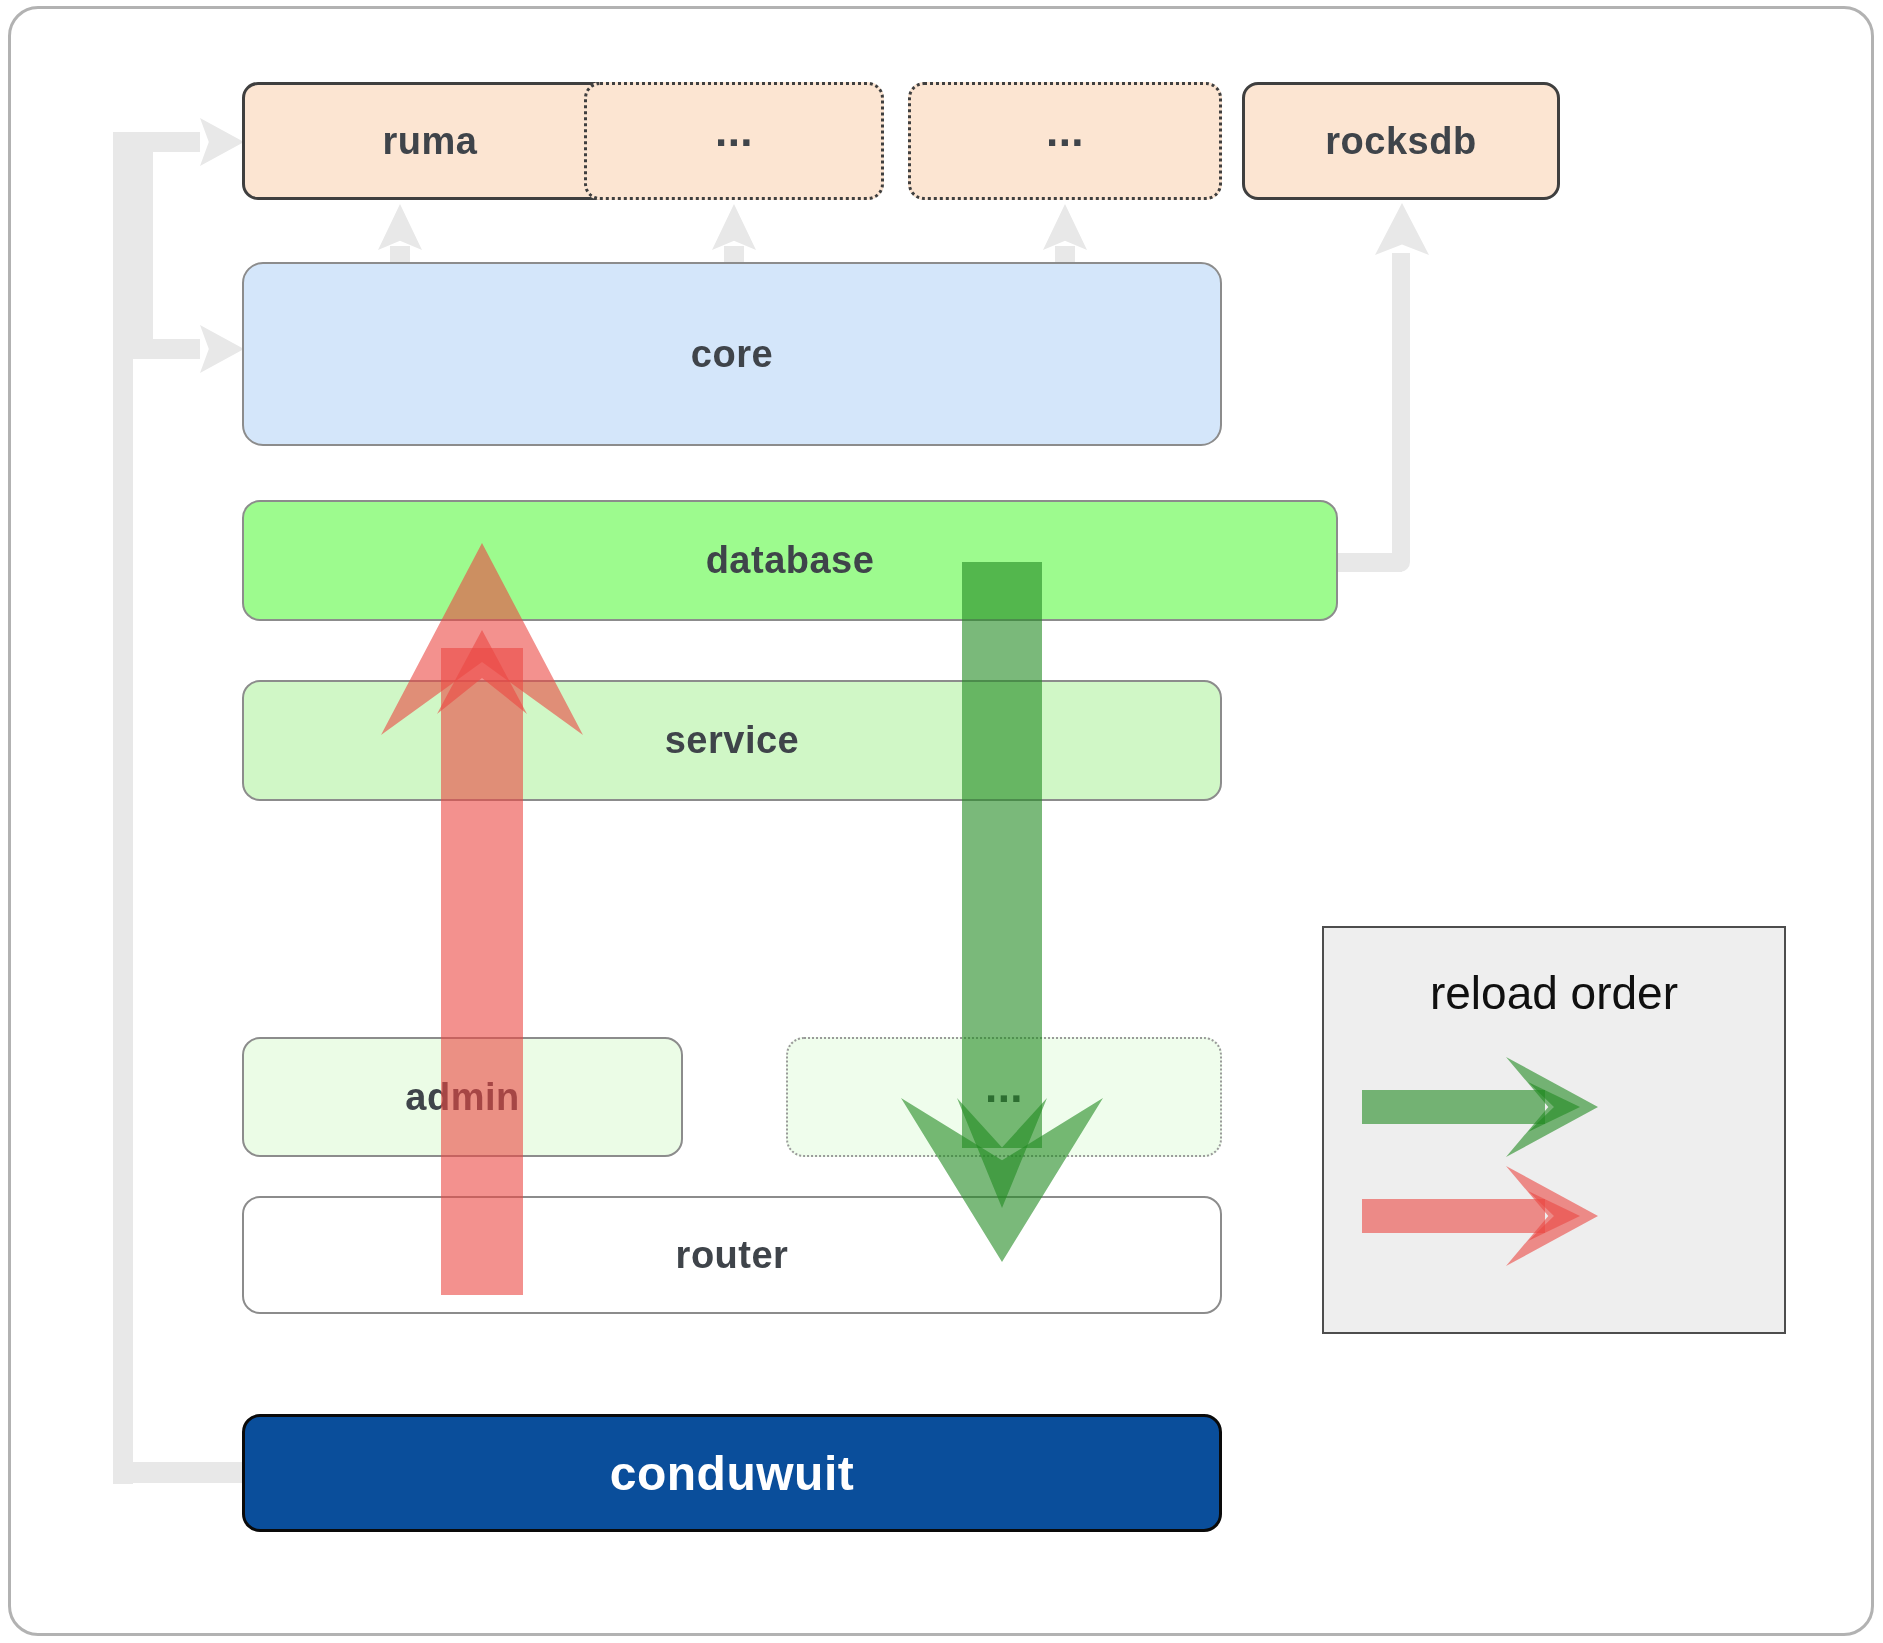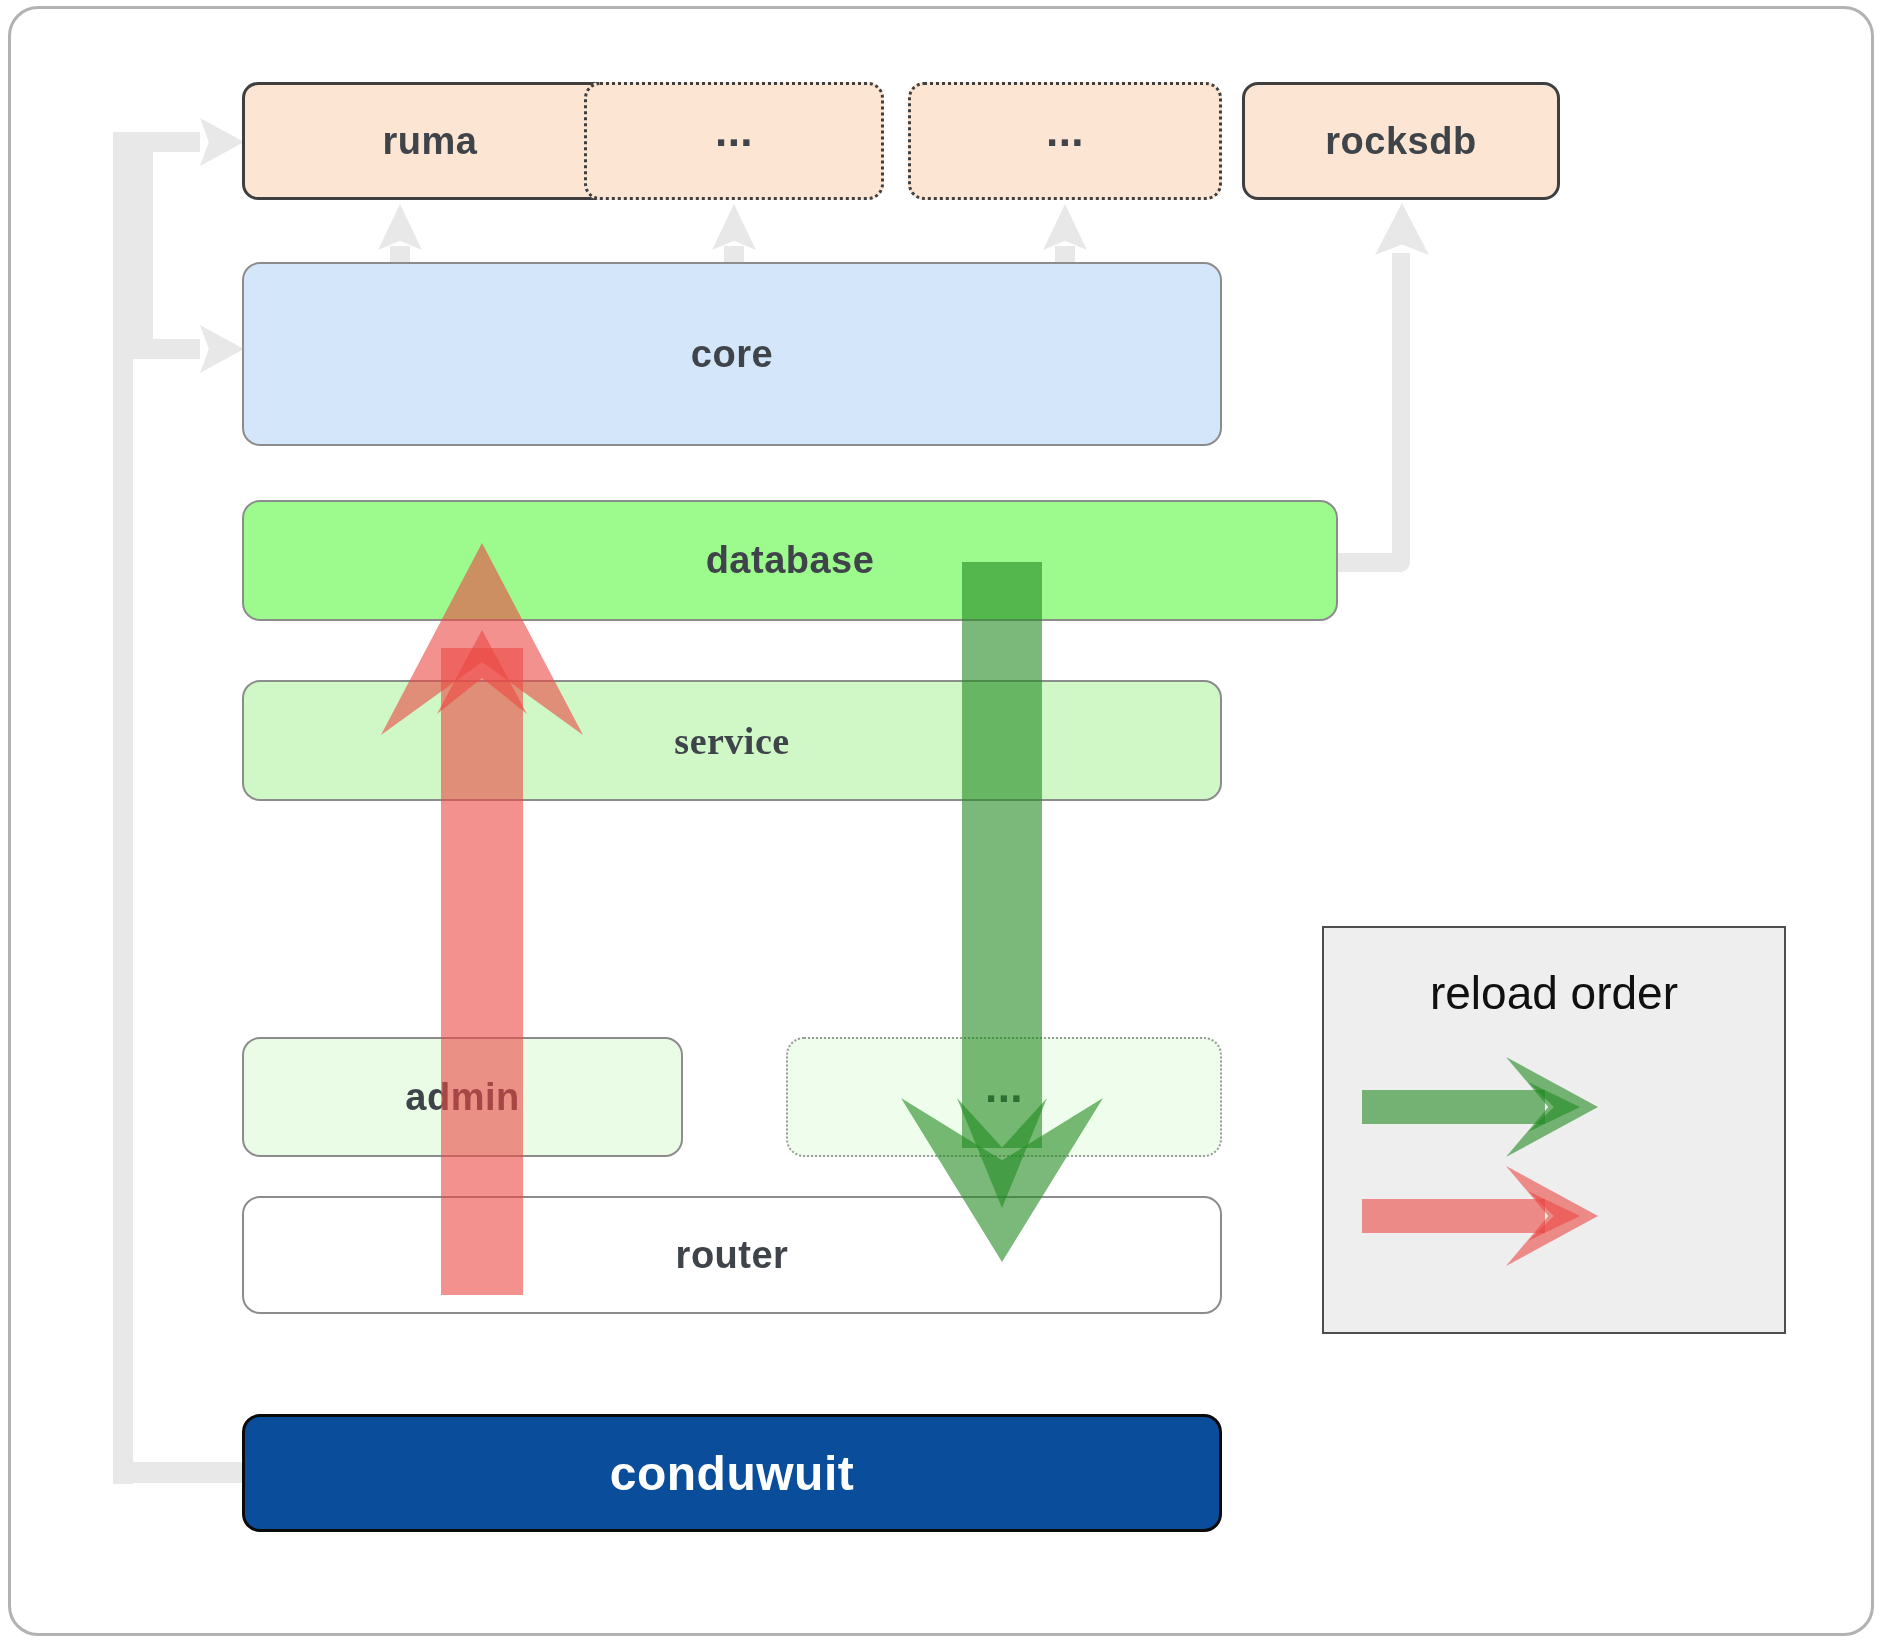--- a/index.html
+++ b/index.html
@@ -65,29 +65,29 @@
   <div class="abs box r16 dotted-dark" style="left:584px;top:82px;width:300px;height:118px;background:var(--peach);">
     <span class="lbl dots">...</span>
   </div>
   <div class="abs box r16 dotted-dark" style="left:908px;top:82px;width:314px;height:118px;background:var(--peach);">
     <span class="lbl dots">...</span>
   </div>
   <div class="abs box r16 solid-dark" style="left:1242px;top:82px;width:318px;height:118px;background:var(--peach);">
     <span class="lbl">rocksdb</span>
   </div>
 
-  <div class="abs box r18 gray-border" style="left:242px;top:262px;width:980px;height:184px;background:var(--core-blue);">
+  <div class="abs box r18 gray-border" style="left:242px;top:262px;width:980px;height:184px;background:var(--core-blue);border-radius:21px;">
     <span class="lbl">core</span>
   </div>
 
   <div class="abs box r18 gray-border" style="left:242px;top:500px;width:1096px;height:121px;background:var(--database-green);">
     <span class="lbl">database</span>
   </div>
 
-  <div class="abs box r18 gray-border" style="left:242px;top:680px;width:980px;height:121px;background:var(--service-green);font-family:Liberation Serif, serif;">
+  <div class="abs box r18 gray-border" style="left:242px;top:680px;width:980px;height:121px;background:var(--service-green);">
     <span class="lbl">service</span>
   </div>
 
 
   <div class="abs box r18 gray-border" style="left:242px;top:1037px;width:441px;height:120px;background:var(--admin-green);">
     <span class="lbl">admin</span>
   </div>
   <div class="abs box r18 dotted-gray" style="left:786px;top:1037px;width:436px;height:120px;background:var(--ellipsis-green);">
     <span class="lbl dots">...</span>
   </div>

